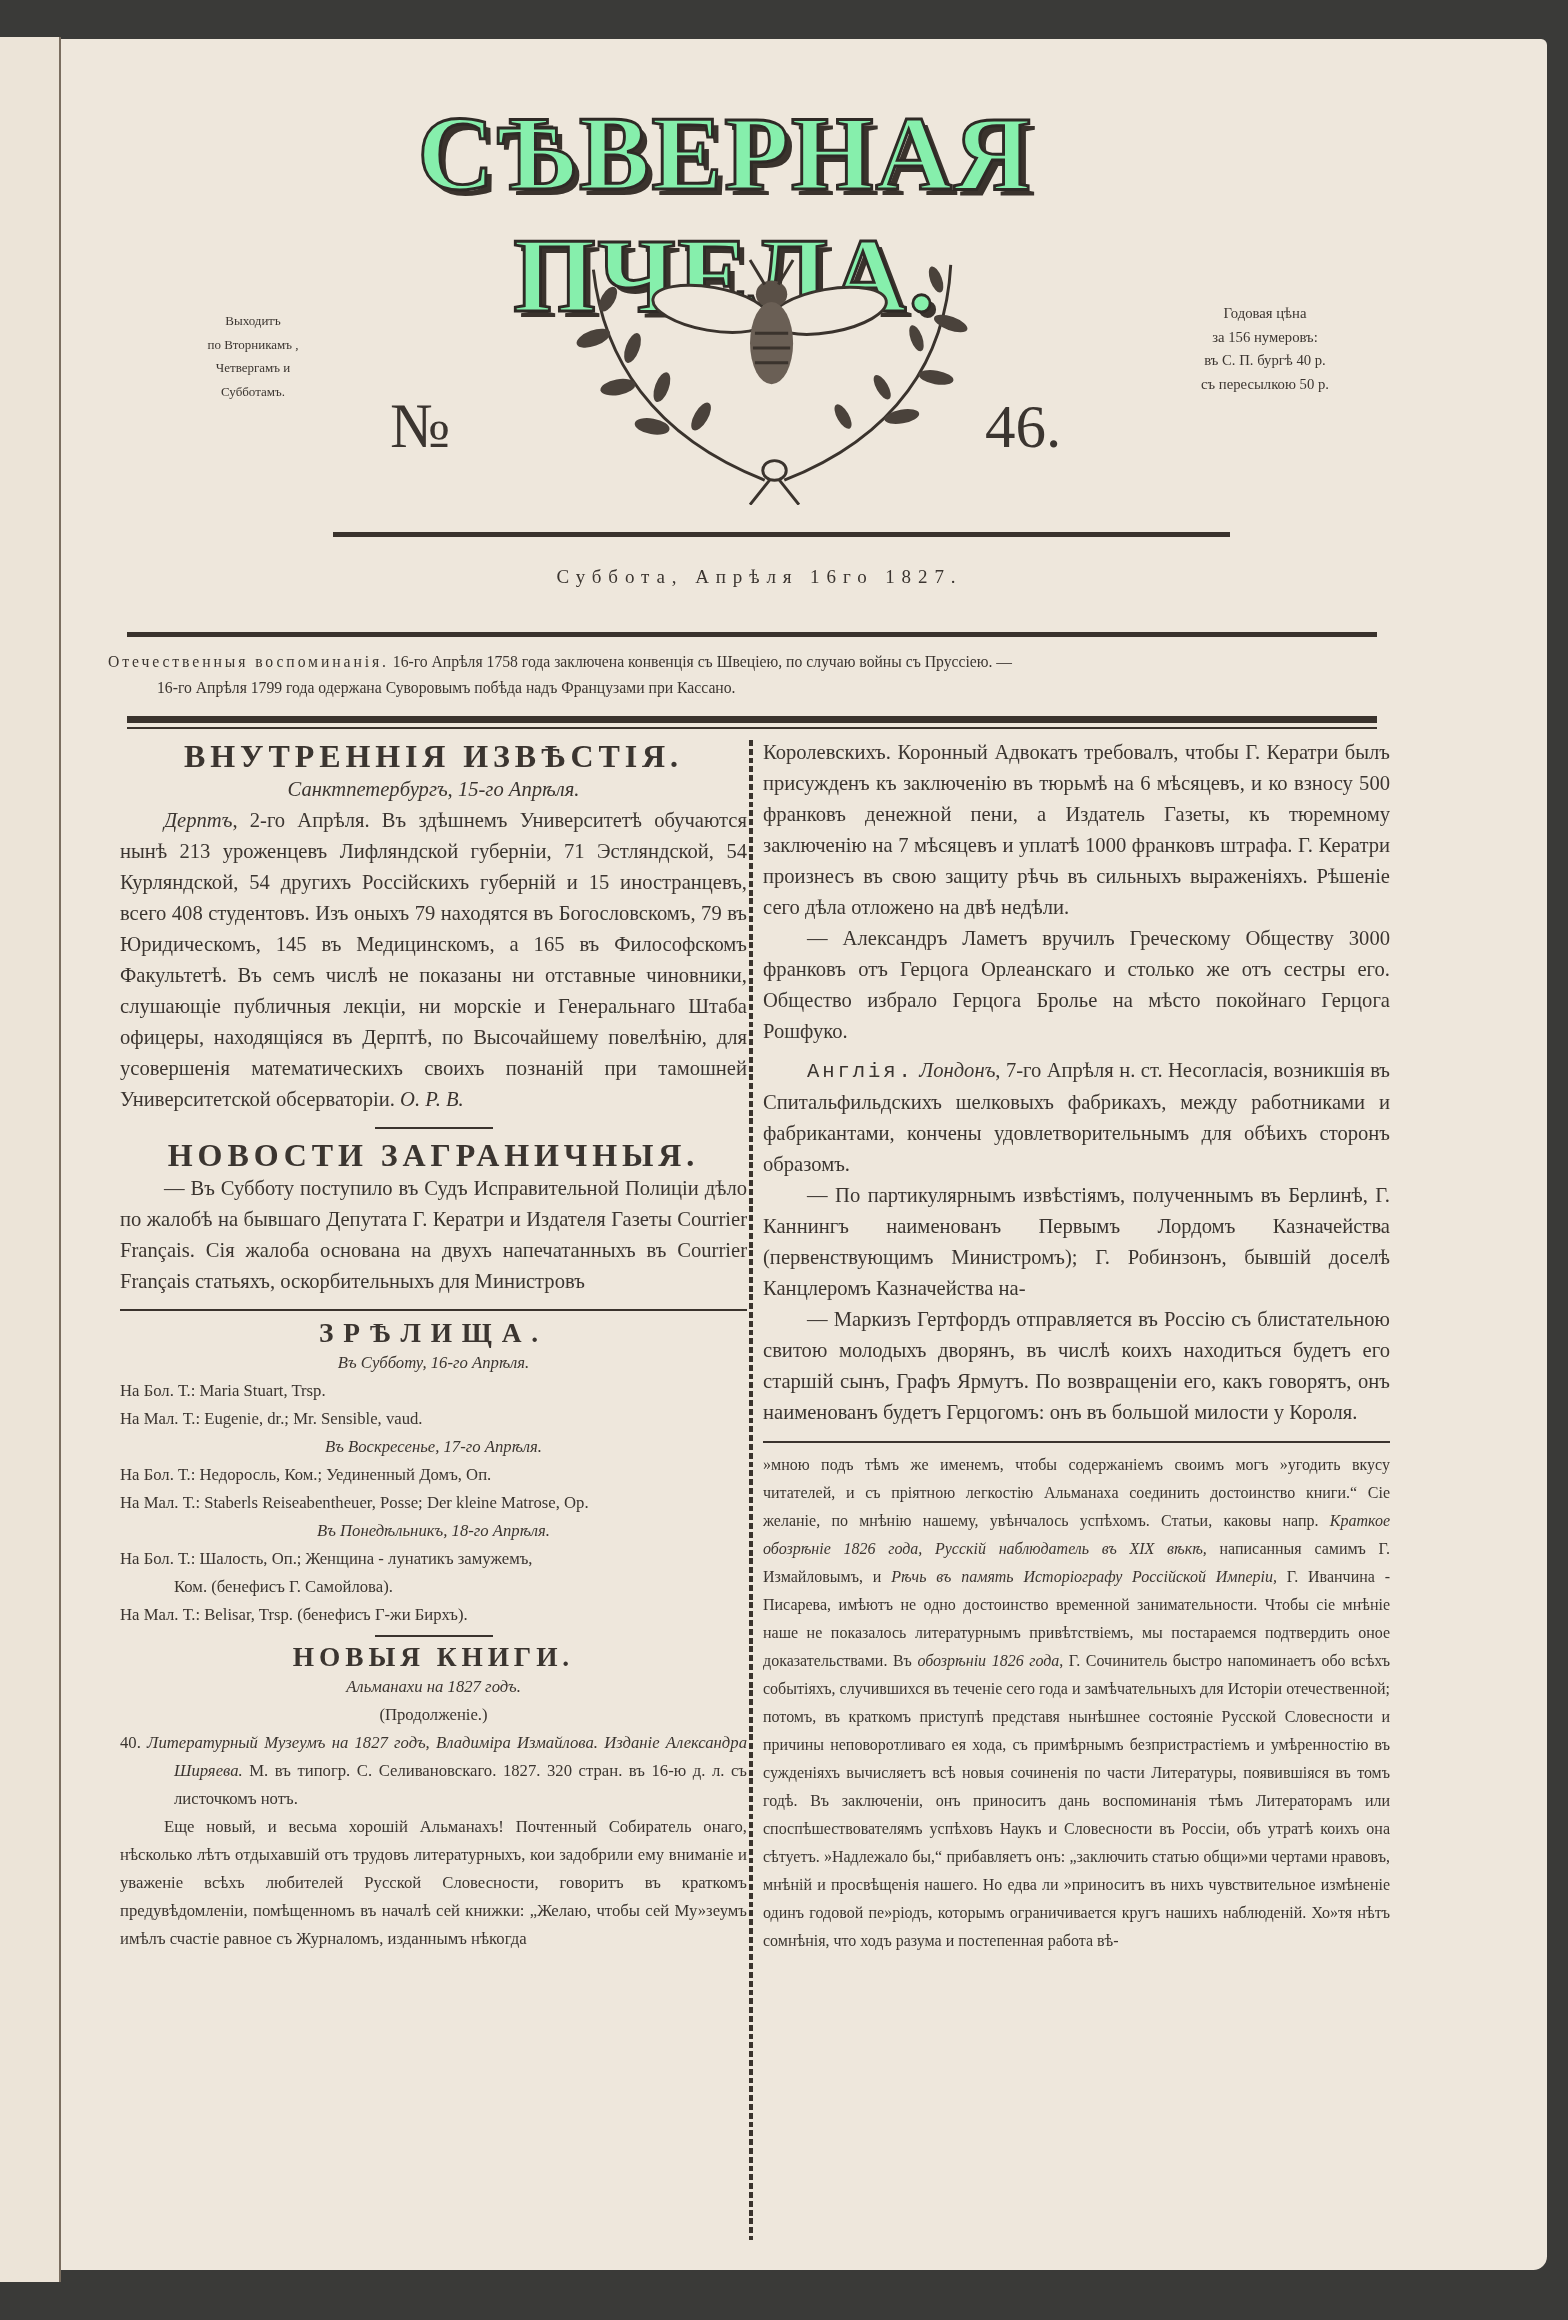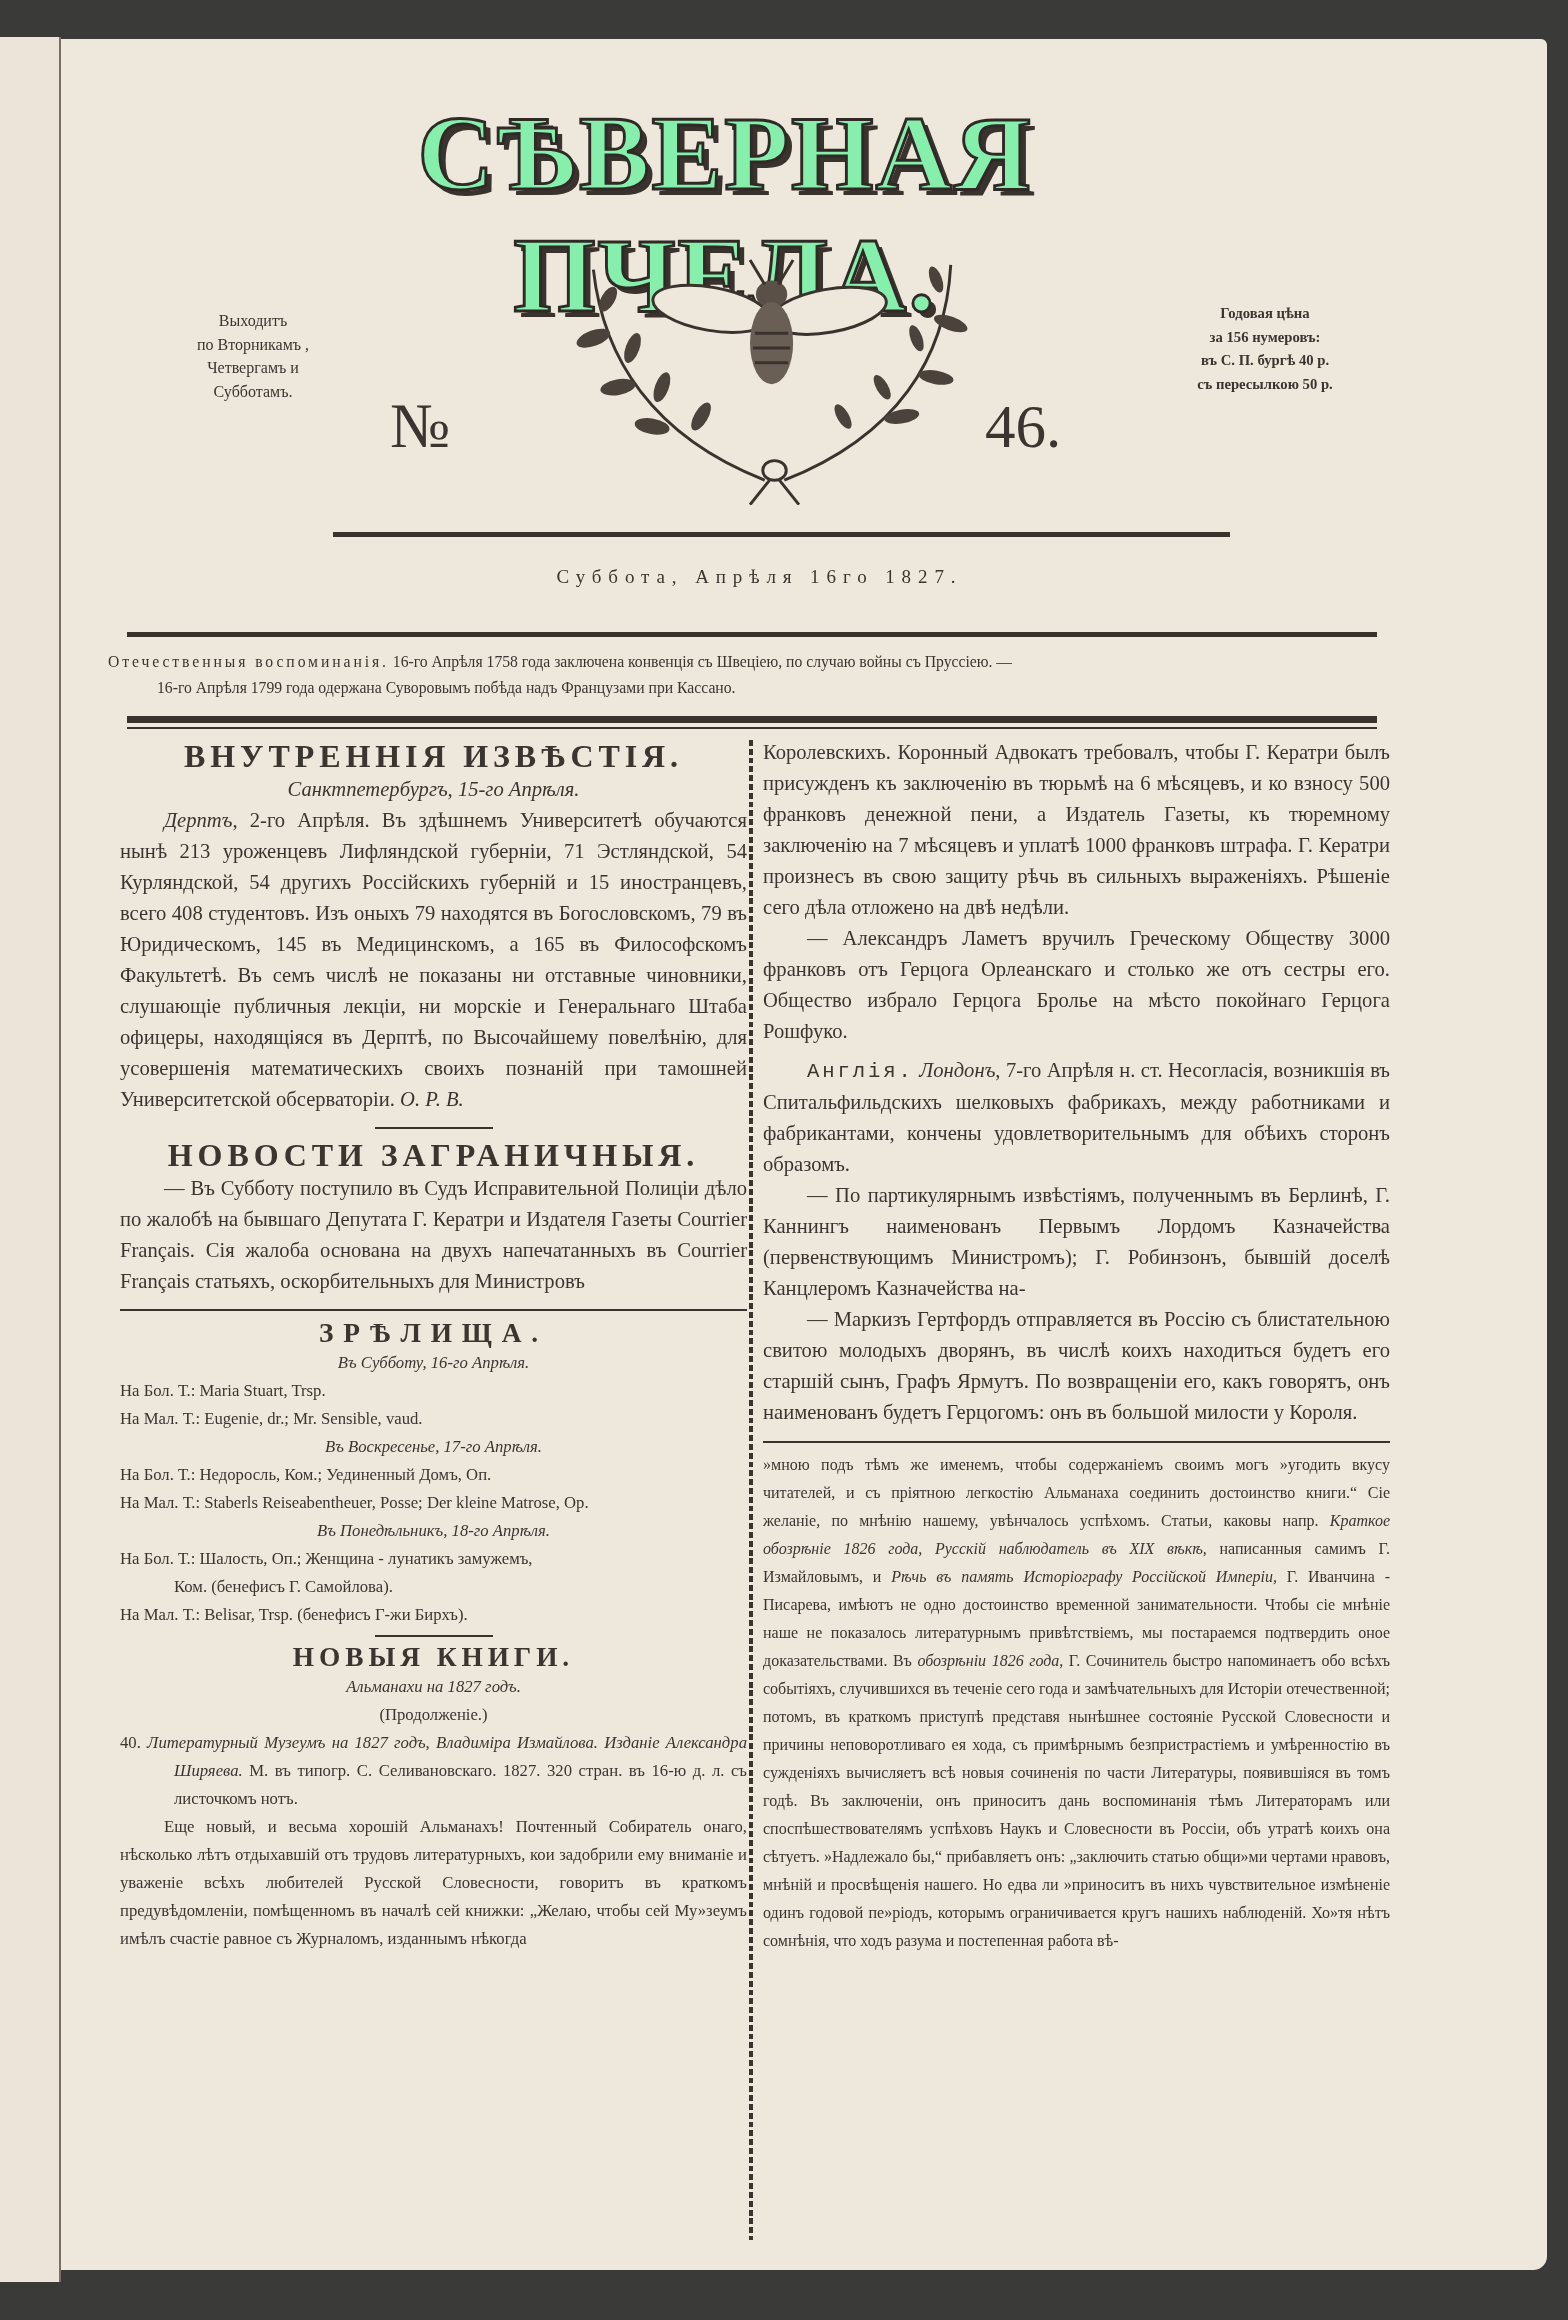--- a/index.html
+++ b/index.html
@@ -6,22 +6,22 @@
   body{width:1568px;height:2321px;background:#3a3a38;position:relative;overflow:hidden;
        font-family:"Liberation Serif","DejaVu Serif",serif;color:#3b3530;}
   .prev-page{position:absolute;left:0;top:37px;width:59px;height:2245px;background:#ece4d8;
        border-right:2px solid #7a6e60;}
   .page{position:absolute;left:61px;top:39px;width:1486px;height:2231px;background:#eee7dc;
        border-radius:0 5.9px 13.7px 0;}
   .masthead{position:absolute;left:235px;top:93px;width:980px;text-align:center;font-size:106px;
        font-weight:bold;letter-spacing:2px;color:#86efac;
        -webkit-text-stroke:2.9px #2f2a26;text-shadow:5.9px 5.9px 0 #3a332d;
        font-family:"Liberation Serif","DejaVu Serif",serif;}
-  .side-left{position:absolute;left:165px;top:309px;width:176px;text-align:center;font-size:16px;line-height:23.5px;}
-  .side-right{position:absolute;left:1157px;top:302px;width:216px;text-align:center;font-size:14.7px;line-height:23.5px;font-weight:bold;}
+  .side-left{position:absolute;left:165px;top:309px;width:176px;text-align:center;font-size:13px;line-height:23.5px;}
+  .side-right{position:absolute;left:1157px;top:302px;width:216px;text-align:center;font-size:14.7px;line-height:23.5px;}
   .numsign{position:absolute;left:390px;top:390px;font-size:63px;font-family:"Liberation Serif",serif;}
   .issue{position:absolute;left:985px;top:392px;font-size:61px;font-family:"Liberation Serif",serif;}
   .emblem{position:absolute;left:564px;top:240px;width:421px;height:265px;}
   .rule{position:absolute;background:#3a332d;}
   .dateline{position:absolute;left:294px;top:566px;width:931px;text-align:center;font-size:19px;letter-spacing:6.9px;}
   .memory{position:absolute;left:108px;top:649px;width:1284px;font-size:15.7px;line-height:25.5px;}
   .memory .lbl{letter-spacing:2.9px;}
   .memory .l2{padding-left:49px;}
   .divider{position:absolute;left:749px;top:740px;width:3.9px;height:1500px;
        background:repeating-linear-gradient(#3a332d 0 5.9px,transparent 5.9px 8.8px);}

